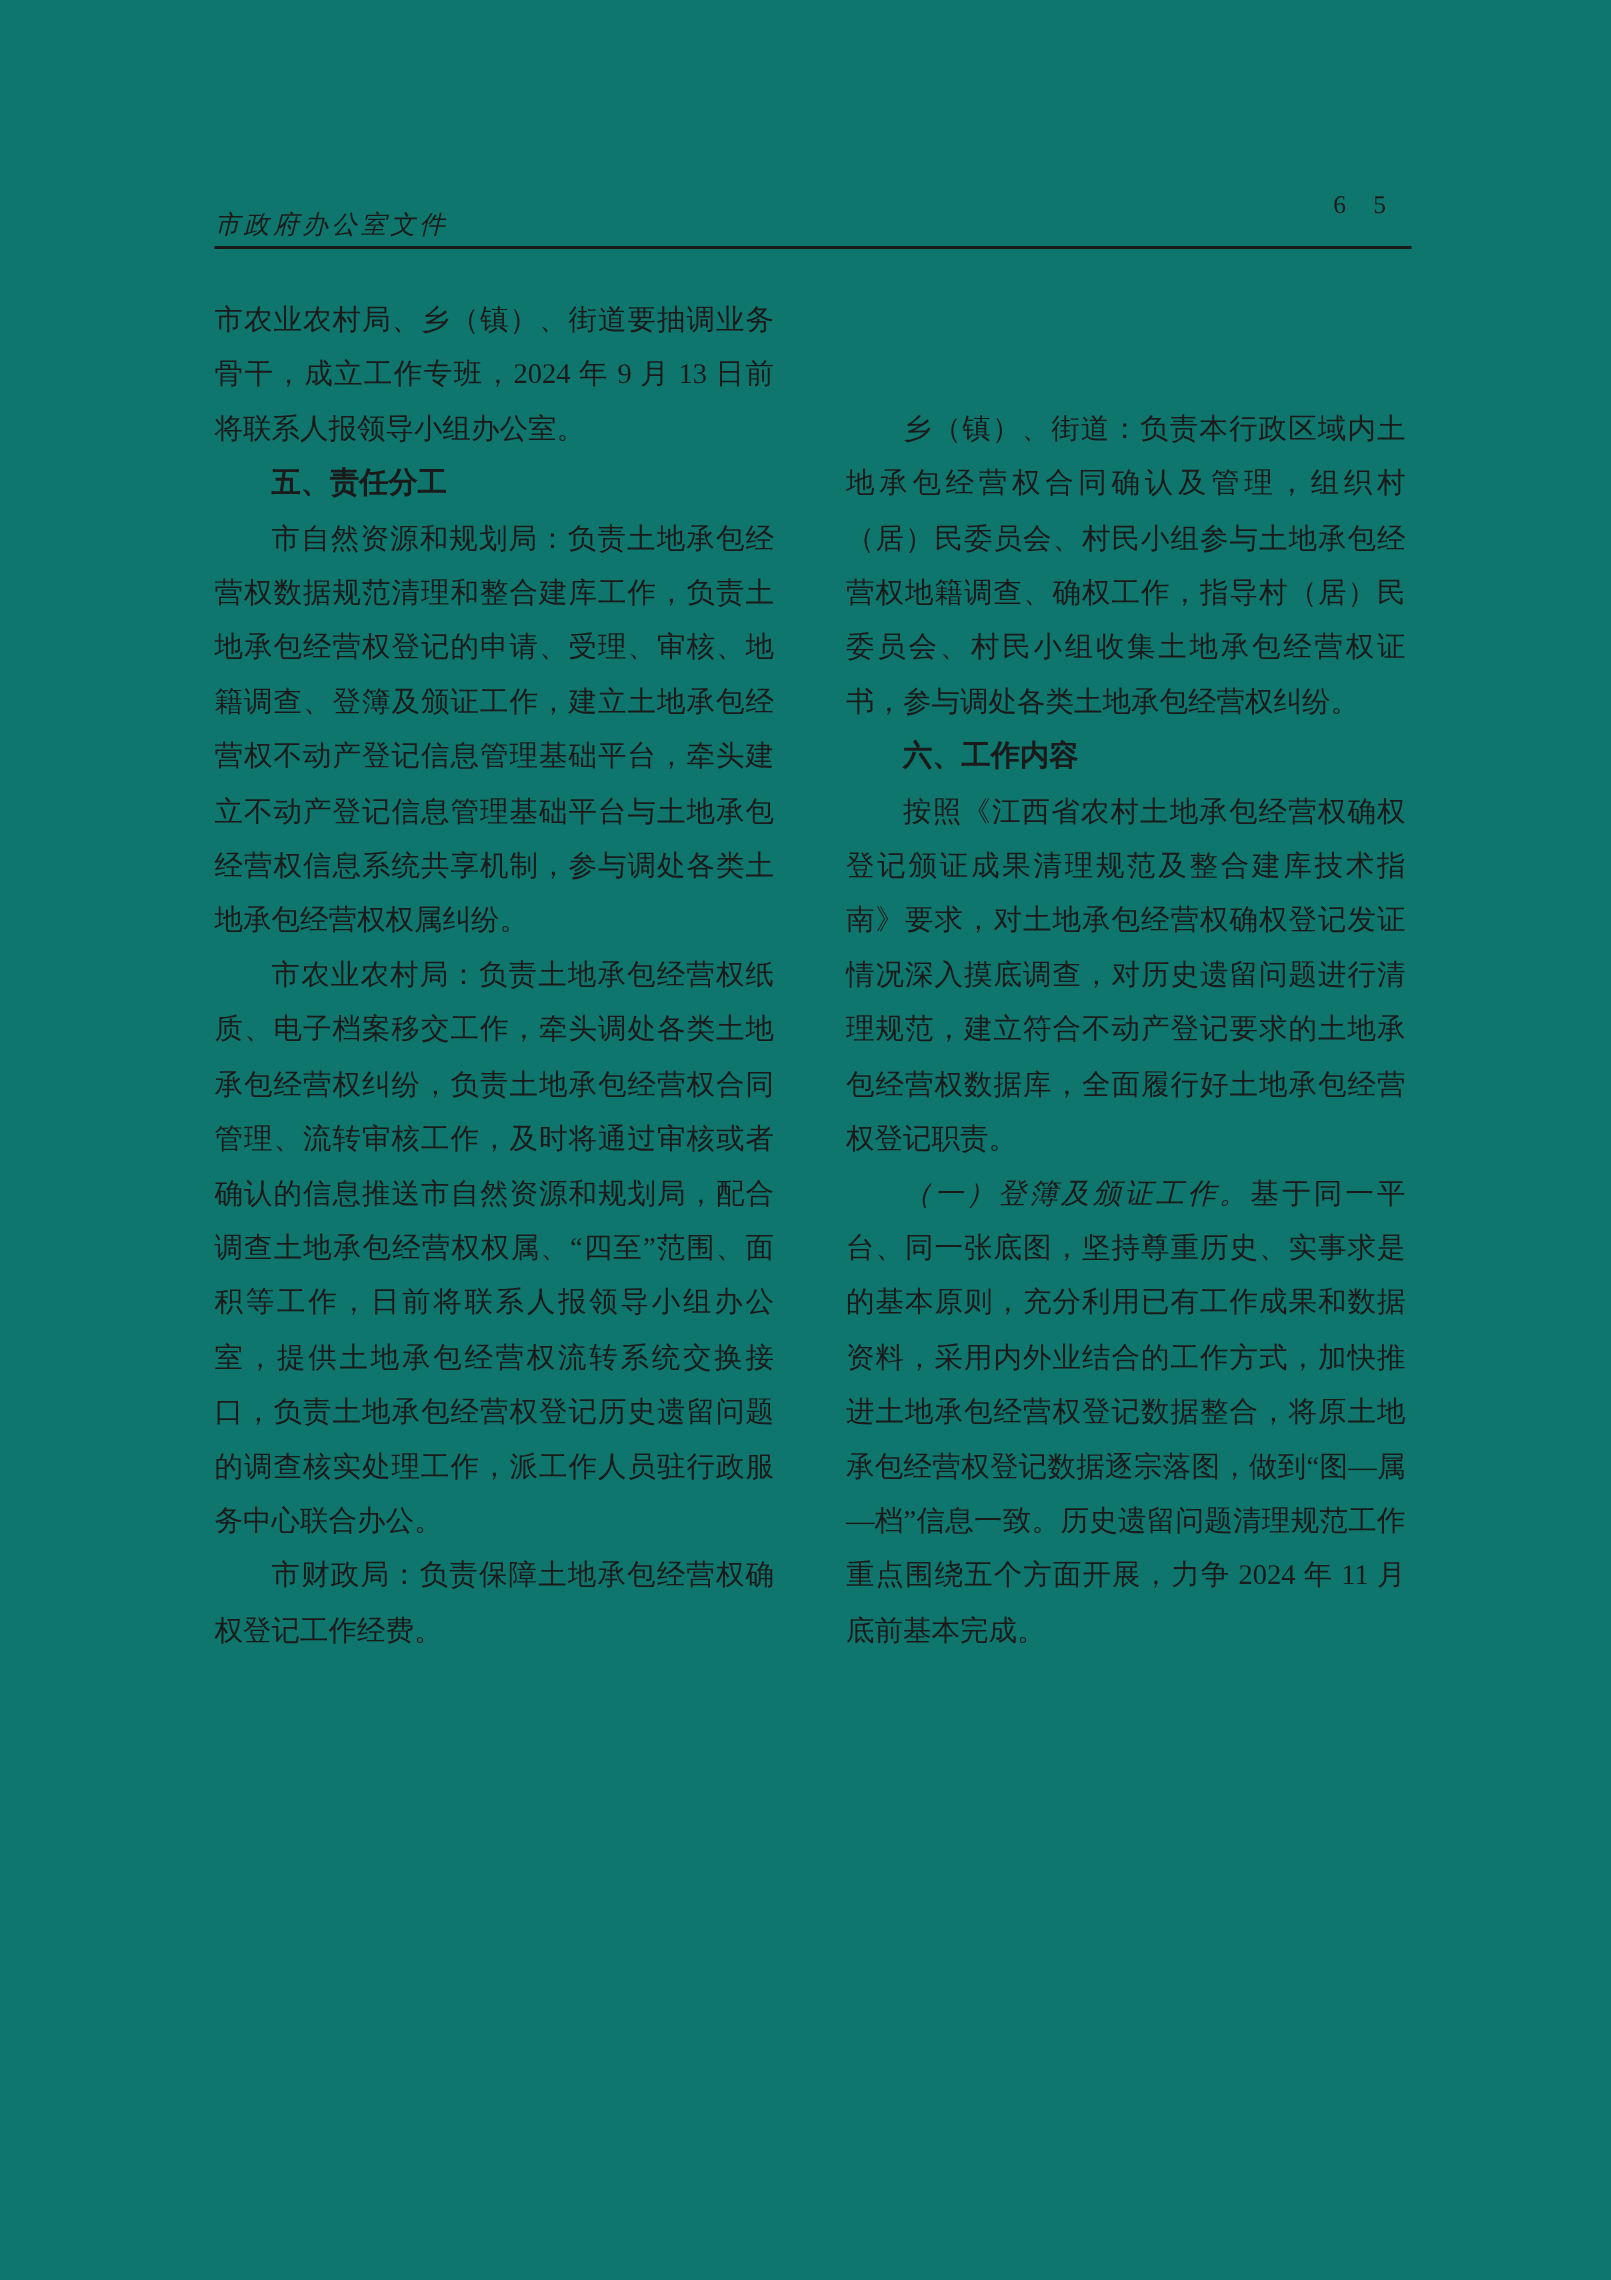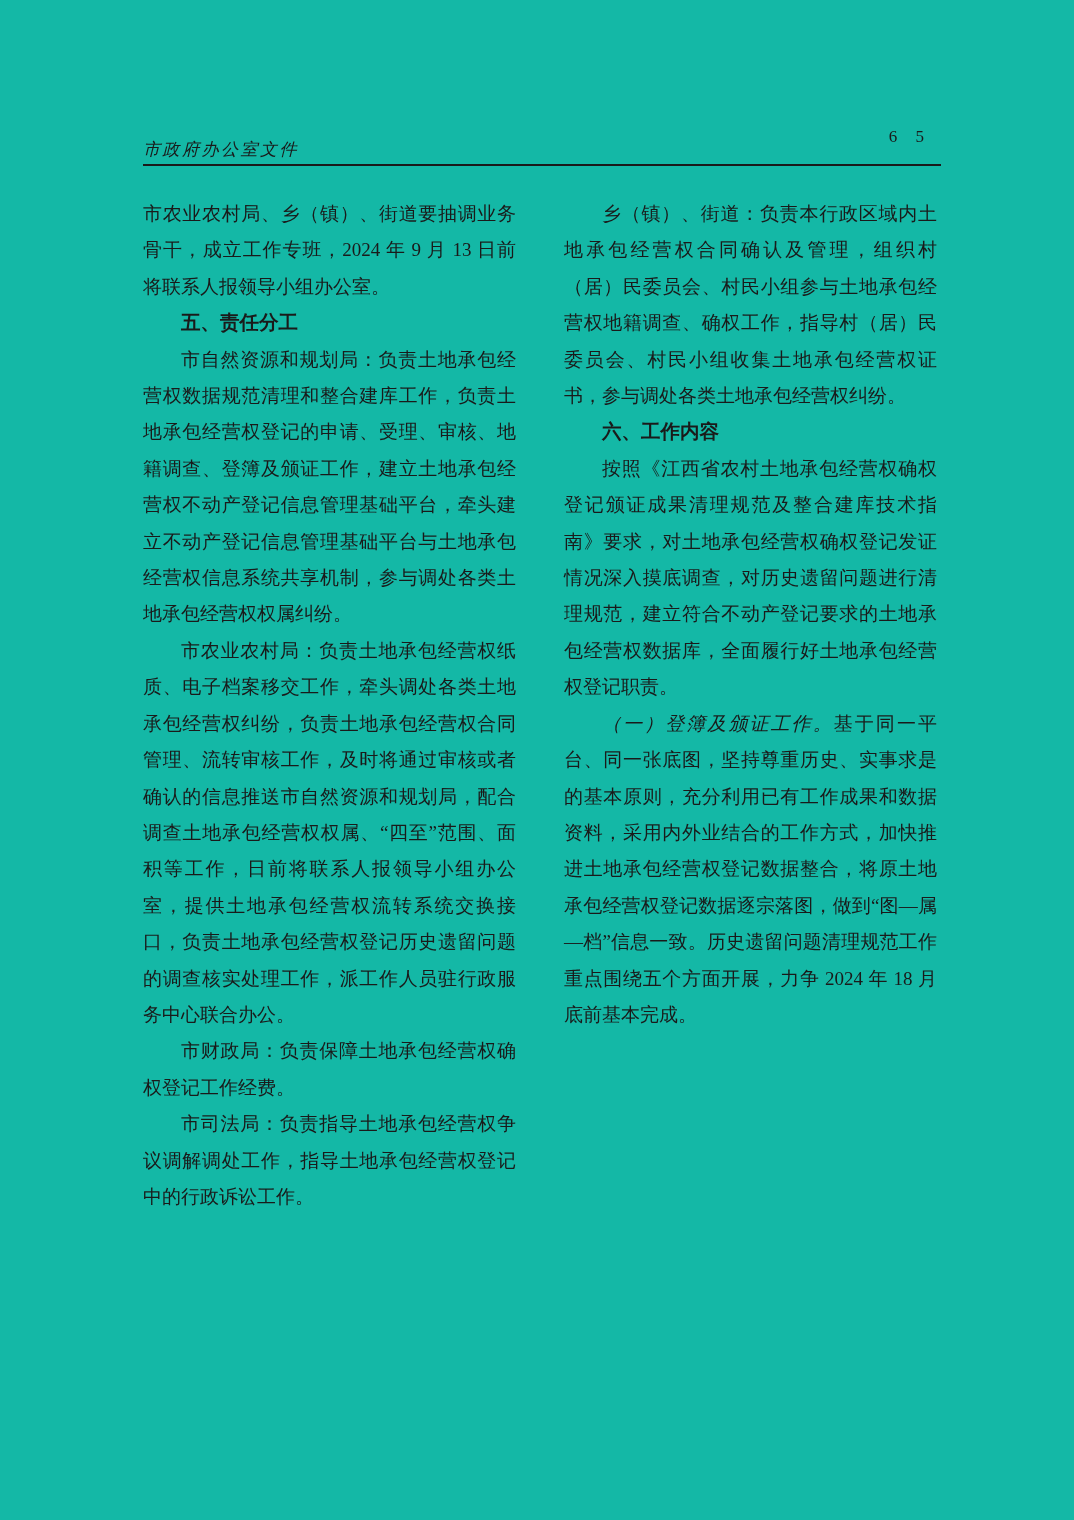--- a/index.html
+++ b/index.html
@@ -1,21 +1,21 @@
 <!DOCTYPE html>
 <html><head>
 <meta charset="utf-8">
 <style>
   * { margin: 0; padding: 0; box-sizing: border-box; }
   html, body { background: #ffffff; }
   .page {
     position: relative;
     width: 1074px;
     height: 1520px;
-    background: #14b8a6;
+    background: #0f766e;
     color: #1a1a1a;
     font-family: "Liberation Serif", "DejaVu Serif", serif;
     overflow: hidden;
   }
   .page-header {
     position: absolute;
     left: 143px;
     top: 128px;
     width: 798px;
     height: 36px;
@@ -43,20 +43,21 @@
     height: 2px;
     background: #1a1a1a;
   }
   .columns {
     position: absolute;
     left: 143px;
     top: 196px;
     width: 794px;
     display: flex;
     gap: 48px;
+    align-items: flex-end;
   }
   .col { width: 379px; }
   .para, .heading {
     font-size: 19px;
     line-height: 36.4px;
     text-align: justify;
     text-justify: inter-character;
   }
   .indent { text-indent: 38px; }
   .heading {
@@ -77,22 +78,21 @@
     <span class="header-page-number">6 5</span>
   </div>
   <div class="header-rule"></div>
   <div class="columns">
     <div class="col" id="col-left">
         <p class="para">市农业农村局、乡（镇）、街道要抽调业务骨干，成立工作专班，2024 年 9 月 13 日前将联系人报领导小组办公室。</p>
         <h2 class="heading">五、责任分工</h2>
         <p class="para indent">市自然资源和规划局：负责土地承包经营权数据规范清理和整合建库工作，负责土地承包经营权登记的申请、受理、审核、地籍调查、登簿及颁证工作，建立土地承包经营权不动产登记信息管理基础平台，牵头建立不动产登记信息管理基础平台与土地承包经营权信息系统共享机制，参与调处各类土地承包经营权权属纠纷。</p>
         <p class="para indent">市农业农村局：负责土地承包经营权纸质、电子档案移交工作，牵头调处各类土地承包经营权纠纷，负责土地承包经营权合同管理、流转审核工作，及时将通过审核或者确认的信息推送市自然资源和规划局，配合调查土地承包经营权权属、“四至”范围、面积等工作，日前将联系人报领导小组办公室，提供土地承包经营权流转系统交换接口，负责土地承包经营权登记历史遗留问题的调查核实处理工作，派工作人员驻行政服务中心联合办公。</p>
         <p class="para indent">市财政局：负责保障土地承包经营权确权登记工作经费。</p>
-        <p class="para indent">市司法局：负责指导土地承包经营权争议调解调处工作，指导土地承包经营权登记中的行政诉讼工作。</p>
       </div>
     <div class="col" id="col-right">
         <p class="para indent">乡（镇）、街道：负责本行政区域内土地承包经营权合同确认及管理，组织村（居）民委员会、村民小组参与土地承包经营权地籍调查、确权工作，指导村（居）民委员会、村民小组收集土地承包经营权证书，参与调处各类土地承包经营权纠纷。</p>
         <h2 class="heading">六、工作内容</h2>
         <p class="para indent">按照《江西省农村土地承包经营权确权登记颁证成果清理规范及整合建库技术指南》要求，对土地承包经营权确权登记发证情况深入摸底调查，对历史遗留问题进行清理规范，建立符合不动产登记要求的土地承包经营权数据库，全面履行好土地承包经营权登记职责。</p>
-        <p class="para indent"><span class="kaiti">（一）登簿及颁证工作。</span><span>基于同一平台、同一张底图，坚持尊重历史、实事求是的基本原则，充分利用已有工作成果和数据资料，采用内外业结合的工作方式，加快推进土地承包经营权登记数据整合，将原土地承包经营权登记数据逐宗落图，做到“图—属—档”信息一致。历史遗留问题清理规范工作重点围绕五个方面开展，力争 2024 年 18 月底前基本完成。</span></p>
+        <p class="para indent"><span class="kaiti">（一）登簿及颁证工作。</span><span>基于同一平台、同一张底图，坚持尊重历史、实事求是的基本原则，充分利用已有工作成果和数据资料，采用内外业结合的工作方式，加快推进土地承包经营权登记数据整合，将原土地承包经营权登记数据逐宗落图，做到“图—属—档”信息一致。历史遗留问题清理规范工作重点围绕五个方面开展，力争 2024 年 11 月底前基本完成。</span></p>
       </div>
   </div>
 </div>
 
 </body></html>

